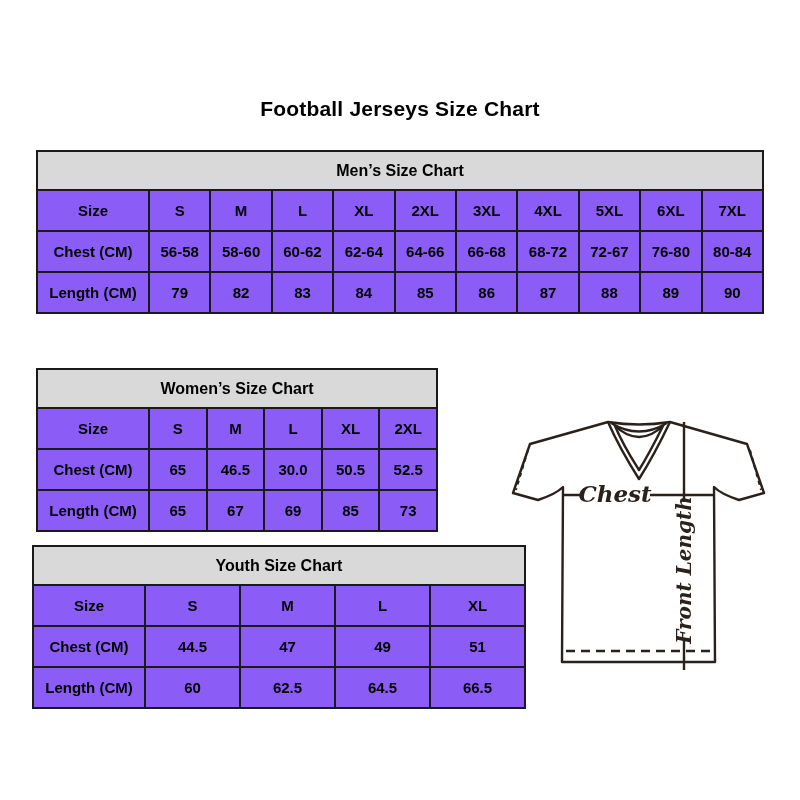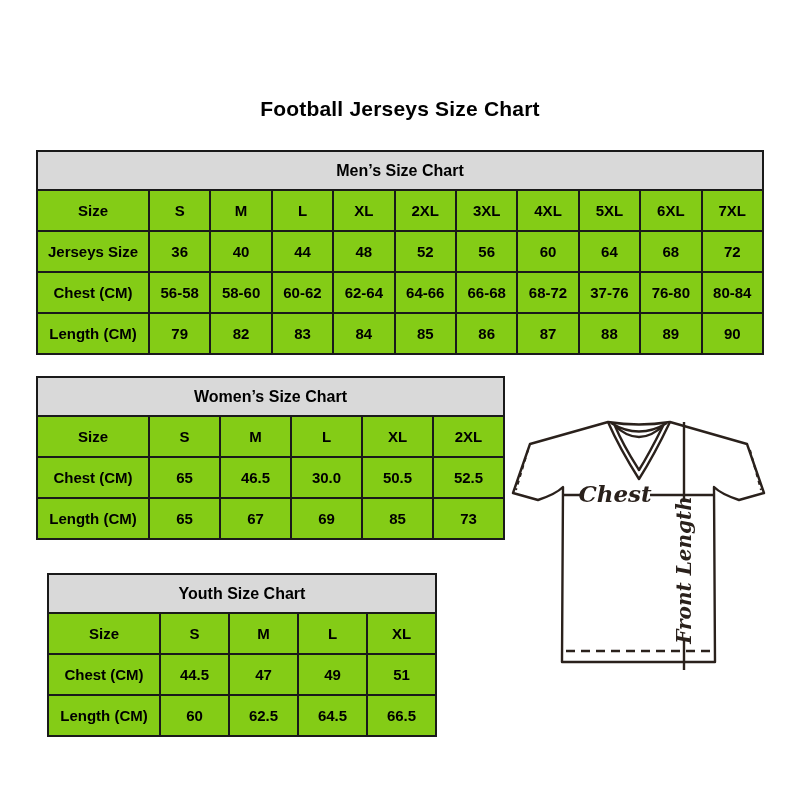--- a/index.html
+++ b/index.html
@@ -1,28 +1,28 @@
 <!DOCTYPE html>
 <html><head>
 <meta charset="utf-8">
 <style>
   html,body{margin:0;padding:0;background:#fff;}
   .canvas{position:relative;width:800px;height:800px;background:#ffffff;overflow:hidden;
           font-family:"Liberation Sans",sans-serif;color:#000;}
   .title{position:absolute;top:97px;left:0;width:800px;text-align:center;margin:0;
          font-size:21px;font-weight:bold;letter-spacing:.2px;}
   table.size-table{position:absolute;border-collapse:collapse;table-layout:fixed;
-         background:#84cc16;}
+         background:#8b5cf6;}
   table.size-table th, table.size-table td{border:2px solid #1a1a1a;text-align:center;
          font-weight:bold;padding:0;overflow:hidden;white-space:nowrap;}
   table.size-table th{background:#d9d9d9;height:37px;font-size:16px;}
   table.size-table td{height:39px;font-size:15px;}
   .t-men{left:36px;top:150px;width:728px;}
-  .t-women{left:36px;top:376px;width:469px;}
-  .t-youth{left:47px;top:545px;width:390px;margin-top:28px;}
+  .t-women{left:36px;top:368px;width:402px;}
+  .t-youth{left:32px;top:545px;width:494px;}
   col.c-label{width:112px;}
   .jersey{position:absolute;left:500px;top:400px;width:280px;height:280px;}
   .jline{fill:none;stroke:#2a211c;stroke-width:2.4;stroke-linejoin:round;stroke-linecap:butt;}
   .jfill{fill:#ffffff;}
   .jdash{stroke-dasharray:4 4;stroke-width:2;}
   .jhem{stroke-dasharray:9 6;stroke-width:2.6;}
   .measure-label{font-family:"DejaVu Serif","Liberation Serif",serif;font-style:italic;
          font-weight:bold;fill:#2a211c;}
 </style>
 </head>
@@ -50,42 +50,29 @@
           <td>L</td>
           <td>XL</td>
           <td>2XL</td>
           <td>3XL</td>
           <td>4XL</td>
           <td>5XL</td>
           <td>6XL</td>
           <td>7XL</td>
         </tr>
         <tr>
-          <td>Jerseys Size</td>
-          <td>36</td>
-          <td>40</td>
-          <td>44</td>
-          <td>48</td>
-          <td>52</td>
-          <td>56</td>
-          <td>60</td>
-          <td>64</td>
-          <td>68</td>
-          <td>72</td>
-        </tr>
-        <tr>
           <td>Chest (CM)</td>
           <td>56-58</td>
           <td>58-60</td>
           <td>60-62</td>
           <td>62-64</td>
           <td>64-66</td>
           <td>66-68</td>
           <td>68-72</td>
-          <td>37-76</td>
+          <td>72-67</td>
           <td>76-80</td>
           <td>80-84</td>
         </tr>
         <tr>
           <td>Length (CM)</td>
           <td>79</td>
           <td>82</td>
           <td>83</td>
           <td>84</td>
           <td>85</td>

